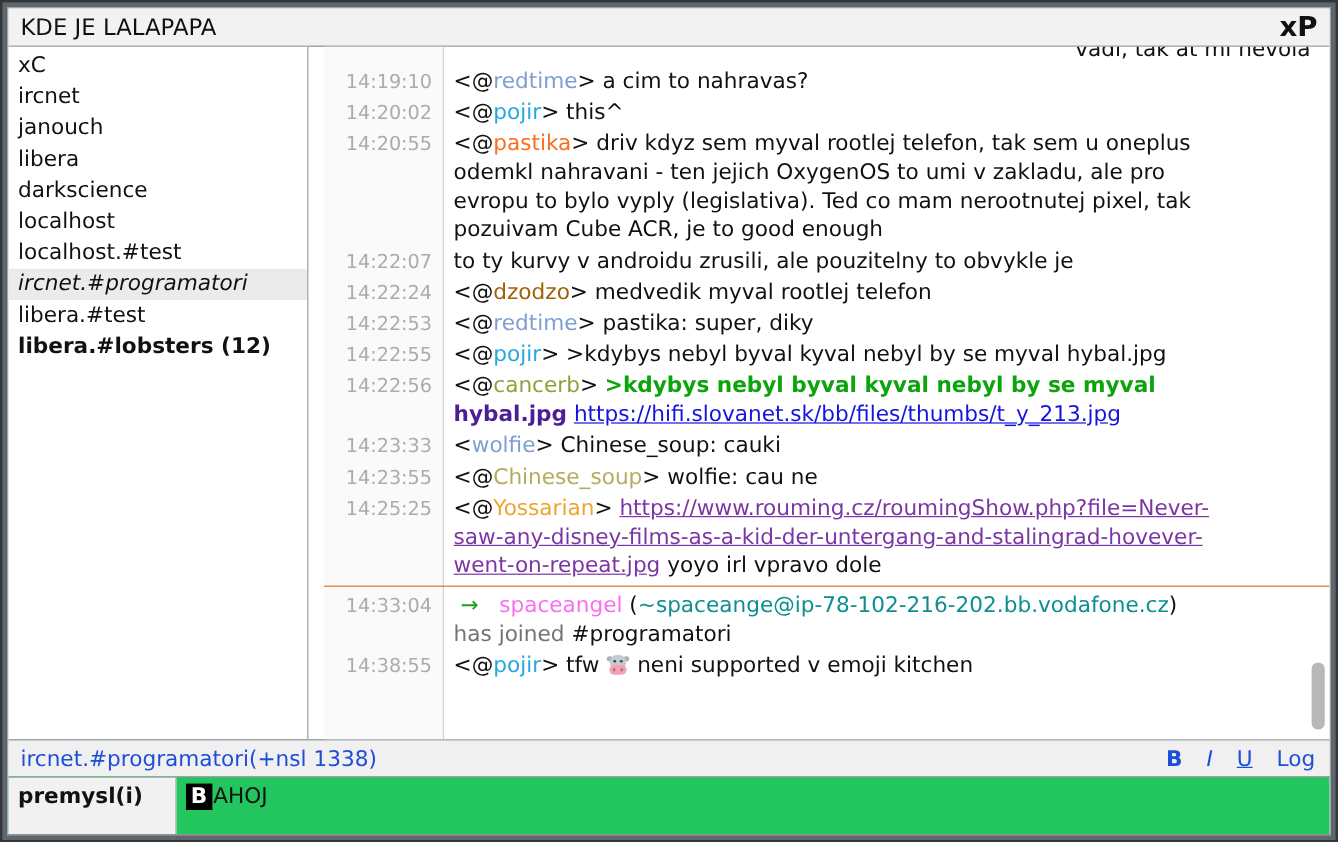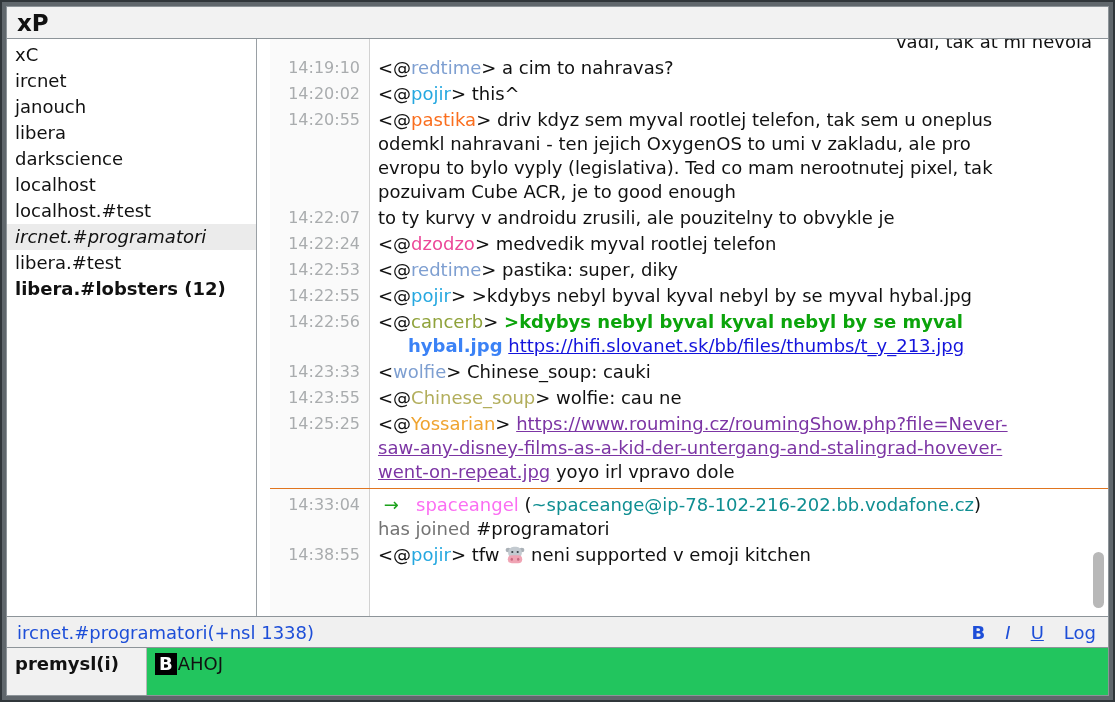--- a/index.html
+++ b/index.html
@@ -42,20 +42,21 @@
   .input-cell { flex:1; padding:5px 8px; font-size:18px; color:#111; cursor:text; }
   .ctrl-b { display:inline-block; background:#000; color:#fff; font-weight:bold; padding:0 4px; margin-right:1px; line-height:22px; }
 </style>
 </head>
 <body>
 
 <div class="frame">
   <div class="window">
 
     <div class="titlebar">
+      <div class="title">KDE JE LALAPAPA</div>
       <div class="close">xP</div>
     </div>
 
     <div class="main">
       <div class="sidebar">
           <div class="channel">xC</div>
           <div class="channel">ircnet</div>
           <div class="channel">janouch</div>
           <div class="channel">libera</div>
           <div class="channel">darkscience</div>
@@ -97,40 +98,40 @@
             </div>
             <div class="msg-row">
               <div class="timestamp">14:22:07</div>
               <div class="msg-body">
                 <div class="msg-line"><span>to ty kurvy v androidu zrusili, ale pouzitelny to obvykle je</span></div>
               </div>
             </div>
             <div class="msg-row">
               <div class="timestamp">14:22:24</div>
               <div class="msg-body">
-                <div class="msg-line"><span>&lt;@</span><span style="color: #ec4899;">dzodzo</span><span>&gt; medvedik myval rootlej telefon</span></div>
+                <div class="msg-line"><span>&lt;@</span><span style="color: #a16207;">dzodzo</span><span>&gt; medvedik myval rootlej telefon</span></div>
               </div>
             </div>
             <div class="msg-row">
               <div class="timestamp">14:22:53</div>
               <div class="msg-body">
                 <div class="msg-line"><span>&lt;@</span><span style="color: rgb(126, 159, 209);">redtime</span><span>&gt; pastika: super, diky</span></div>
               </div>
             </div>
             <div class="msg-row">
               <div class="timestamp">14:22:55</div>
               <div class="msg-body">
                 <div class="msg-line"><span>&lt;@</span><span style="color: rgb(37, 168, 224);">pojir</span><span>&gt; &gt;kdybys nebyl byval kyval nebyl by se myval hybal.jpg</span></div>
               </div>
             </div>
             <div class="msg-row">
               <div class="timestamp">14:22:56</div>
               <div class="msg-body">
                 <div class="msg-line"><span>&lt;@</span><span style="color: rgb(143, 162, 58);">cancerb</span><span>&gt; </span><span style="color: rgb(11, 164, 11); font-weight: bold;">&gt;kdybys nebyl byval kyval nebyl by se myval</span></div>
-                <div class="msg-line"><span style="color: #3b82f6; font-weight: bold; margin-left: 30px;">hybal.jpg</span><span> </span><span class="link" style="color: rgb(20, 20, 220);">https://hifi.slovanet.sk/bb/files/thumbs/t_y_213.jpg</span></div>
+                <div class="msg-line"><span style="color: #4c1d95; font-weight: bold;">hybal.jpg</span><span> </span><span class="link" style="color: rgb(20, 20, 220);">https://hifi.slovanet.sk/bb/files/thumbs/t_y_213.jpg</span></div>
               </div>
             </div>
             <div class="msg-row">
               <div class="timestamp">14:23:33</div>
               <div class="msg-body">
                 <div class="msg-line"><span>&lt;</span><span style="color: rgb(126, 159, 209);">wolfie</span><span>&gt; Chinese_soup: cauki</span></div>
               </div>
             </div>
             <div class="msg-row">
               <div class="timestamp">14:23:55</div>

